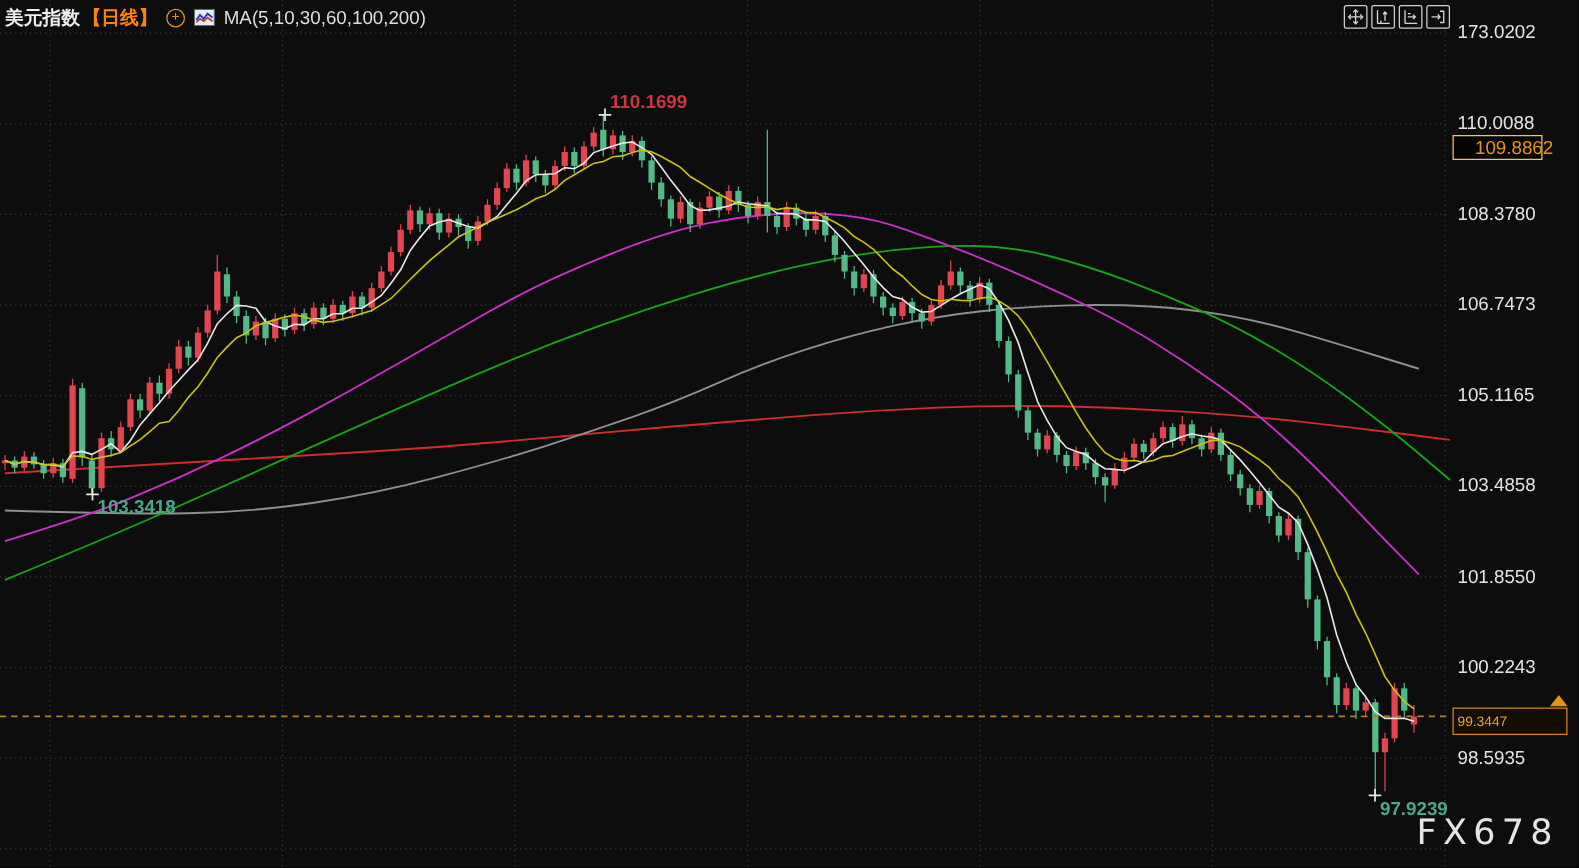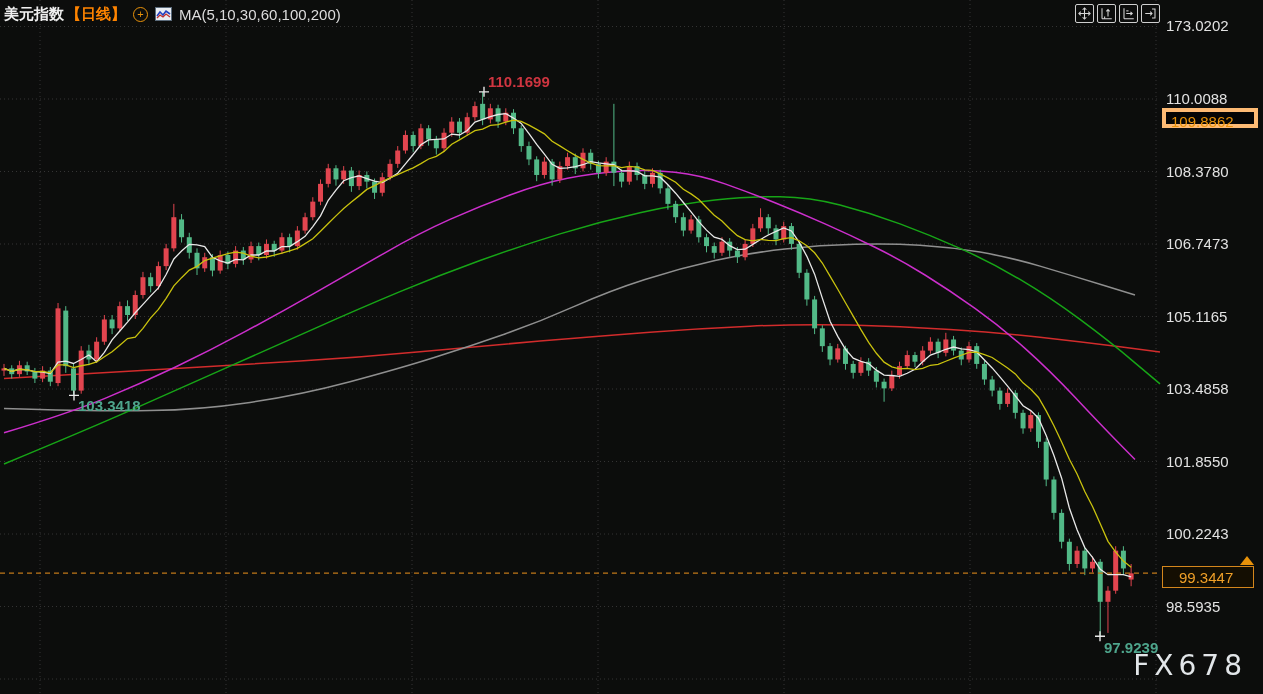--- a/index.html
+++ b/index.html
@@ -14,24 +14,24 @@
   .addind{display:inline-flex;align-items:center;justify-content:center;width:13px;height:13px;
           border:1px solid #e8920a;border-radius:50%;color:#e8920a;font-size:11px;line-height:11px;cursor:pointer;}
   .chip{letter-spacing:0;}
   
   .tools{position:absolute;right:103px;top:4px;display:flex;gap:3px;z-index:6;}
   .tool-btn{width:19px;height:19px;border:1px solid #cfcfcf;border-radius:2px;background:#0c0d0c;
             display:flex;align-items:center;justify-content:center;cursor:pointer;box-sizing:border-box;}
   .tool-btn svg{display:block;}
   
   .axis-label{position:absolute;left:1166px;font-size:15px;color:#e2e2e2;z-index:4;font-weight:500;}
-  .ref-box{position:absolute;left:1162px;width:96px;height:20px;background:#050505;border:4px solid #fdba74;
-           color:#e8920a;font-size:15px;line-height:20px;padding-left:5px;z-index:4;box-sizing:border-box;}
+  .ref-box{position:absolute;left:1162px;width:72px;height:20px;background:#050505;border:1px solid #fdba74;
+           color:#e8920a;font-size:15px;line-height:20px;padding-left:17px;z-index:4;box-sizing:border-box;}
   .price-box{position:absolute;left:1162px;width:92px;height:22px;background:#140e02;border:1px solid #d4861c;
-           color:#f0a028;font-size:15px;line-height:22px;padding-left:16px;z-index:4;box-sizing:border-box;}
+           color:#f0a028;font-size:11px;line-height:22px;padding-left:3px;z-index:4;box-sizing:border-box;}
   .price-arrow{position:absolute;left:1240px;width:0;height:0;border-left:7px solid transparent;
            border-right:7px solid transparent;border-bottom:9px solid #e8920a;z-index:5;}
   .annot{position:absolute;font-size:15px;z-index:4;font-weight:bold;}
   .annot.high{color:#cf3540;}
   .annot.low{color:#4ea58c;font-weight:bold;}
   
   .watermark{position:absolute;right:16px;bottom:12px;font-size:28px;letter-spacing:5px;
              color:#e2e6e9;z-index:3;font-family:"DejaVu Sans",sans-serif;text-align:right;}
   
   .macdrow{position:absolute;left:4px;top:678px;font-size:15px;white-space:nowrap;z-index:5;}

